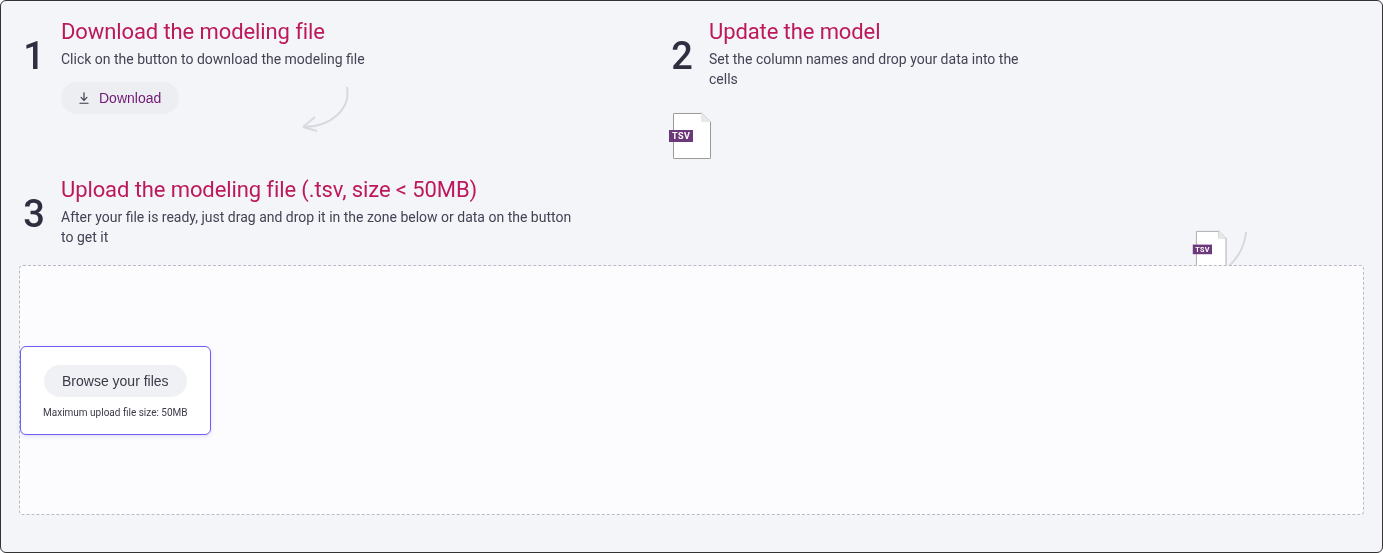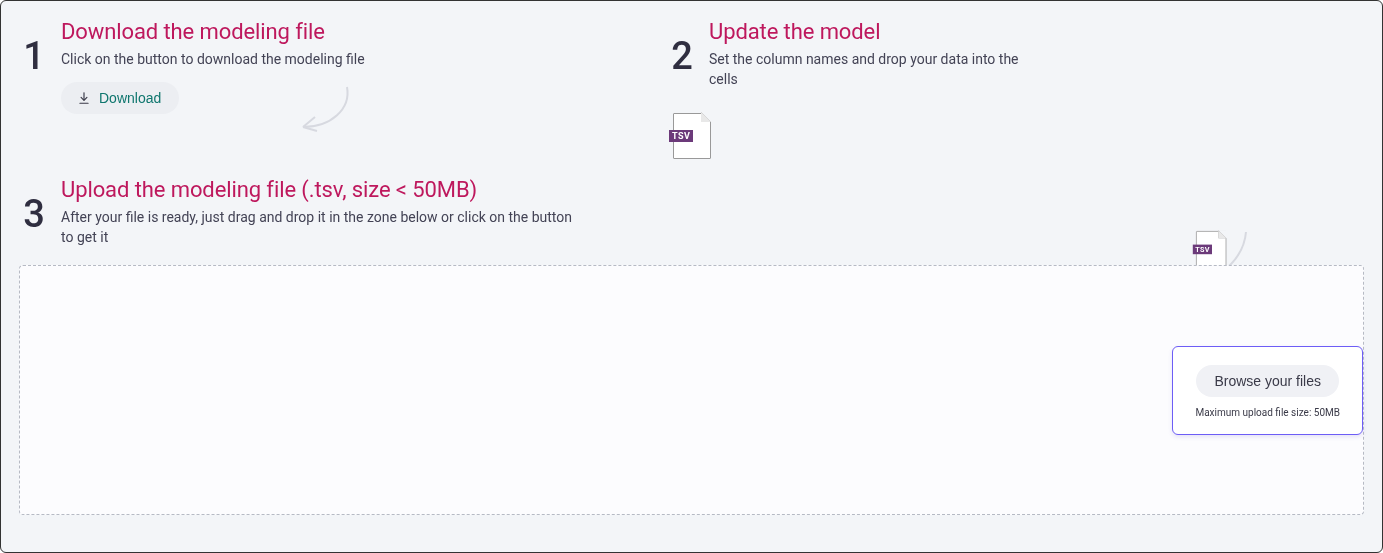--- a/index.html
+++ b/index.html
@@ -53,21 +53,21 @@
     }
     .dl-btn{
       display:inline-flex;
       align-items:center;
       gap:8px;
       background:#eceef2;
       border:none;
       border-radius:18px;
       padding:8px 18px 8px 16px;
       font-size:14px;
-      color:#0f766e;
+      color:#701a75;
       margin-top:12px;
       cursor:pointer;
     }
     .dl-btn svg{width:14px;height:14px;stroke:#3a3a48;fill:none;stroke-width:2;stroke-linecap:round;stroke-linejoin:round}
     
     .curve{position:absolute;pointer-events:none}
     .curve svg{stroke:#d7d9e0;fill:none;stroke-width:2}
     
     .tsv{
       position:relative;
@@ -105,21 +105,21 @@
     .step3 .desc{max-width:520px}
     
     .drop{
       margin-top:18px;
       height:250px;
       border:1px dashed #b6bac4;
       border-radius:4px;
       background:#fcfcfe;
       display:flex;
       align-items:center;
-      justify-content:flex-end;
+      justify-content:flex-start;
       position:relative;
     }
     .drop-box{
       border:1.5px solid #6d5df6;
       border-radius:6px;
       padding:18px 22px 16px 22px;
       text-align:center;
       box-shadow:0 2px 4px rgba(100,80,200,0.15);
       background:#fff;
     }
@@ -188,21 +188,21 @@
         </div>
       </div>
     </div>
 
   </div>
 
   <div class="step step3">
     <div class="num">3</div>
     <div class="body">
       <div class="title">Upload the modeling file (.tsv, size &lt; 50MB)</div>
-      <div class="desc">After your file is ready, just drag and drop it in the zone below or click on the button to get it</div>
+      <div class="desc">After your file is ready, just drag and drop it in the zone below or data on the button to get it</div>
     </div>
   </div>
 
   <div class="curve" style="right:130px;top:225px">
     <svg width="160" height="100">
         <path d="M154 6 C 150 52, 90 72, 16 80"></path>
         <path d="M16 80 l 14 -14 M16 80 l 18 6"></path>
       </svg>
   </div>
 

